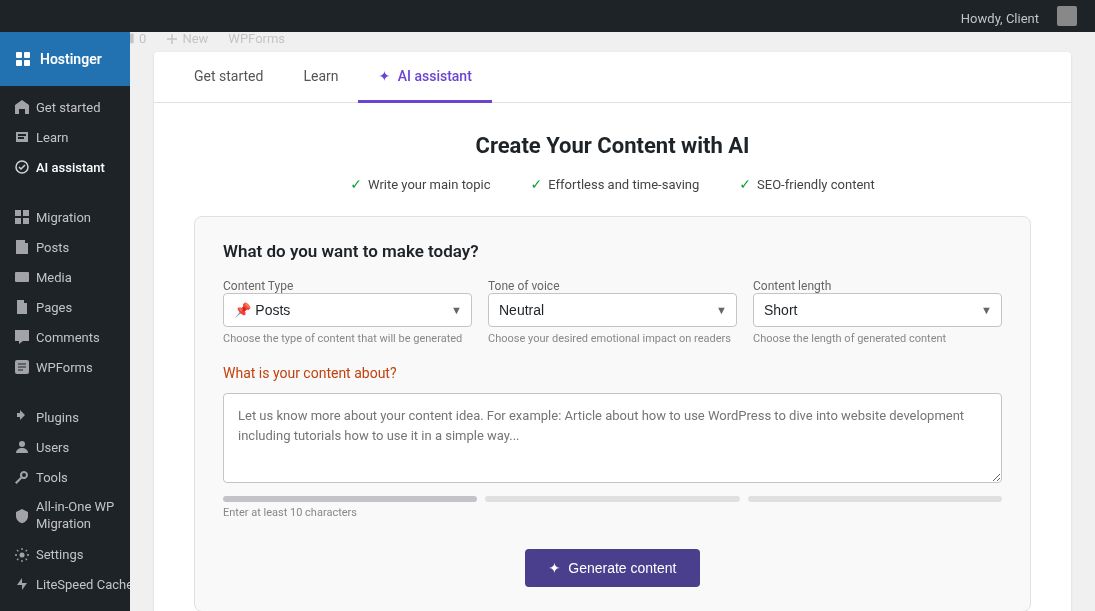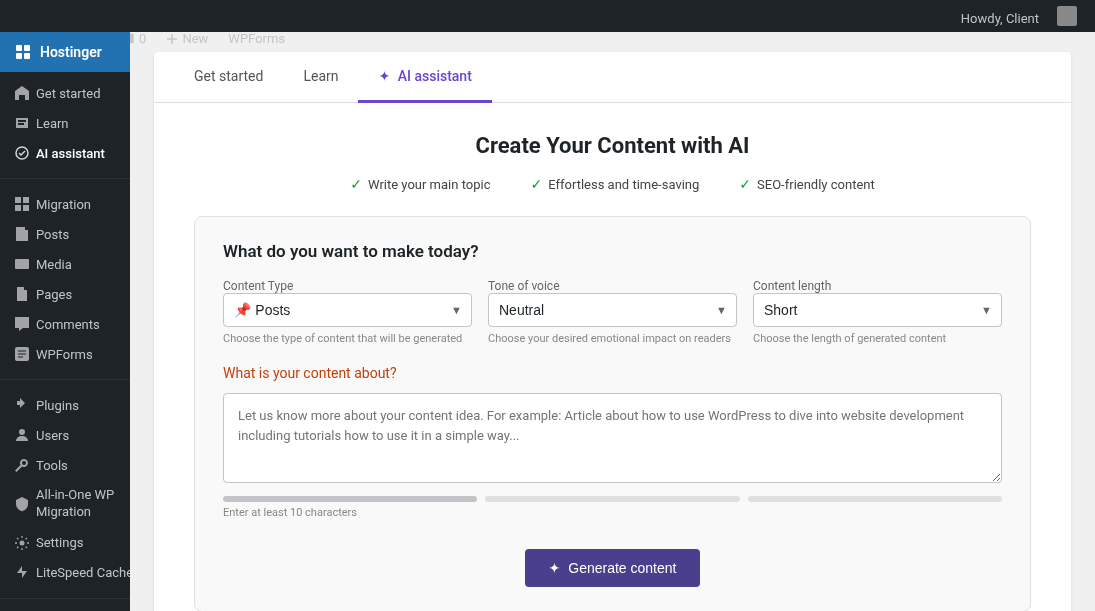--- a/index.html
+++ b/index.html
@@ -34,21 +34,21 @@
       background: #1d2327;
       color: #c3c4c7;
       flex-shrink: 0;
       overflow-y: auto;
       display: flex;
       flex-direction: column;
     }
     .sidebar-logo {
       background: #2271b1;
       display: flex; align-items: center; gap: 8px;
-      padding: 11px 14px;
+      padding: 18px 14px;
       color: #fff; font-size: 14px; font-weight: 600; cursor: pointer;
     }
     .sidebar-logo svg { flex-shrink: 0; }
     .sidebar-section { padding: 6px 0; }
     .sidebar-item {
       display: flex; align-items: center; gap: 6px;
       padding: 7px 14px; color: #c3c4c7; font-size: 13px; cursor: pointer;
       white-space: nowrap;
     }
     .sidebar-item.active-text { color: #fff; }

